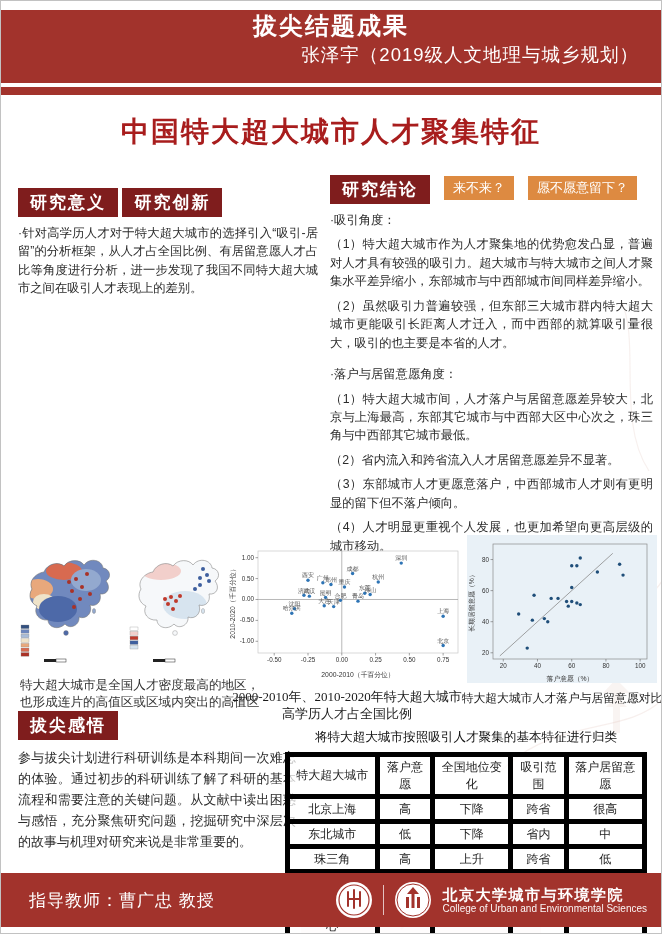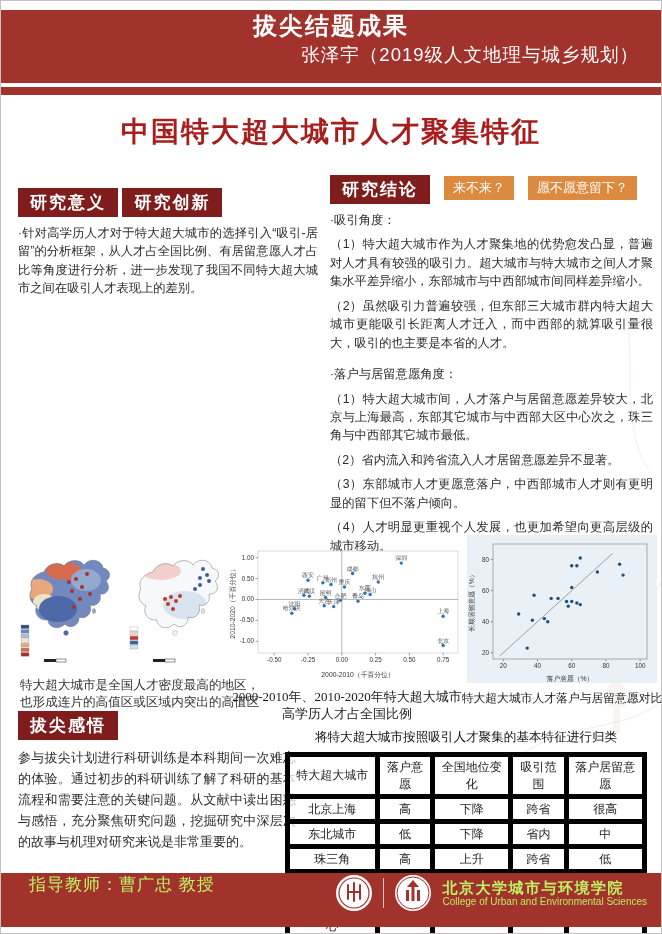--- a/index.html
+++ b/index.html
@@ -41,22 +41,22 @@
   .col-reflect{position:absolute;left:17px;top:710px;width:278px;}
   .col-reflect .body-text p{font-size:13px;line-height:1.62;}
   
   .table-block{position:absolute;left:284px;top:728px;width:362px;
                font-family:"Liberation Serif","DejaVu Serif",serif;}
   .table-title{text-align:center;font-size:12.6px;color:#111;margin-bottom:6px;}
   table.cls{width:100%;border-collapse:collapse;}
   table.cls th,table.cls td{border:5px solid #000000;font-size:12px;font-weight:normal;color:#1c1c1c;
                text-align:center;padding:1.5px 2px;background:rgba(255,255,255,0.72);}
   
-  .footer-bar{position:absolute;left:0;top:872px;width:100%;height:54px;background:#a2332c;color:#bef264;
-              display:flex;align-items:flex-start;box-sizing:border-box;padding:0 14px 0 28px;}
+  .footer-bar{position:absolute;left:0;top:872px;width:100%;height:54px;background:#a2332c;color:#ffffff;
+              display:flex;align-items:center;box-sizing:border-box;padding:0 14px 0 28px;}
   .advisor-label{font-size:17px;letter-spacing:1px;}
   .footer-right{margin-left:auto;display:flex;align-items:center;gap:9px;}
   .logo-divider{width:1px;height:30px;background:rgba(255,255,255,0.7);}
   .school-text{line-height:1.15;}
   .school-cn{font-size:15px;font-weight:bold;letter-spacing:1.5px;}
   .school-en{font-size:10px;opacity:0.95;}
   
   .watermark{position:absolute;left:0;top:0;pointer-events:none;}
 </style>
 </head>

